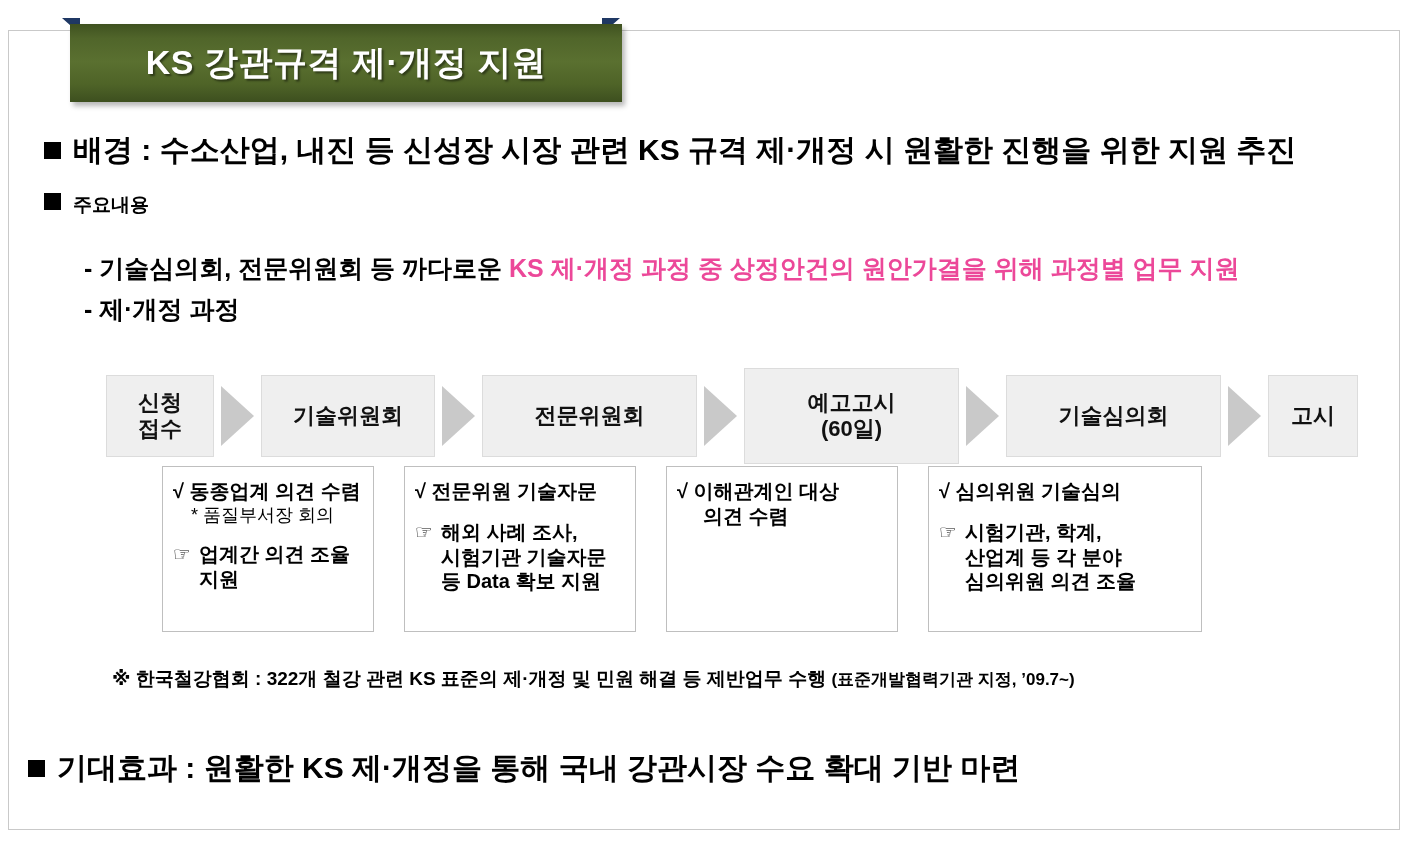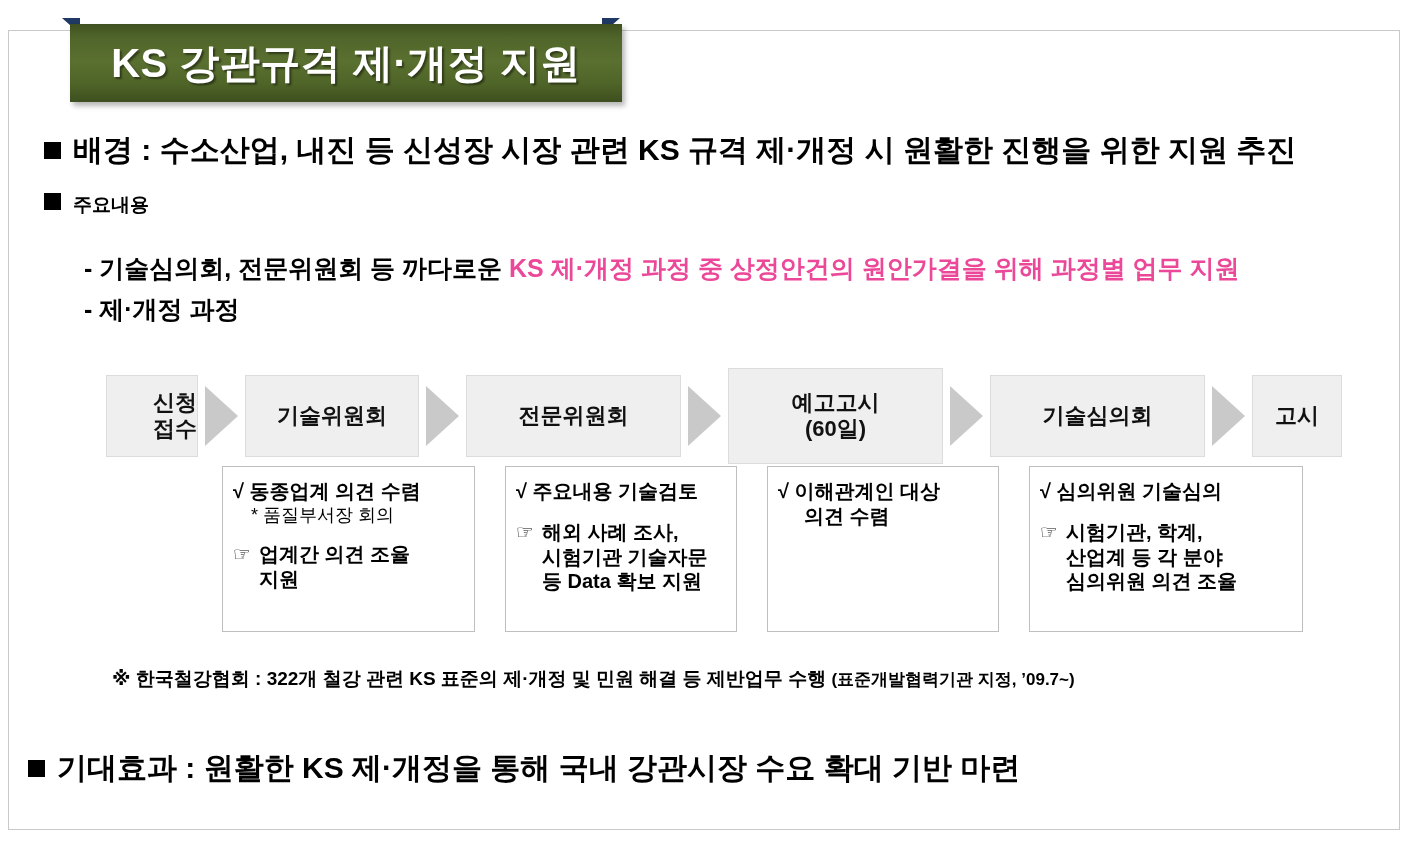--- a/index.html
+++ b/index.html
@@ -57,21 +57,21 @@
                 #5a7030 48%,
                 #4e6327 78%,
                 #3d4f1f 100%);
     box-shadow: 3px 4px 5px rgba(0,0,0,.28);
     display: flex;
     align-items: center;
     justify-content: center;
   }
   .ribbon-title {
     color: #ffffff;
-    font-size: 40px;
+    font-size: 34px;
     font-weight: bold;
     letter-spacing: .5px;
     text-shadow: 2px 2px 2px rgba(0,0,0,.45);
     white-space: nowrap;
   }
 
   
   .bullet-row {
     position: absolute;
     display: flex;
@@ -114,21 +114,21 @@
     align-items: center;
     justify-content: center;
     text-align: center;
     font-size: 22px;
     font-weight: bold;
     color: #111;
     line-height: 1.18;
     height: 82px;
     align-self: center;
   }
-  .s0 { width: 92px; justify-content: flex-end; }
+  .s0 { width: 108px; }
   .s1 { width: 174px; }
   .s2 { width: 215px; }
   .s3 { width: 215px; height: 96px; }
   .s4 { width: 215px; }
   .s5 { width: 90px; }
 
   .arrow {
     width: 33px;
     align-self: center;
     height: 60px;
@@ -157,21 +157,21 @@
   .det .note {
     font-weight: normal;
     font-size: 18px;
     padding-left: 18px;
   }
   .det .gap { height: 16px; }
   .det .indent { padding-left: 26px; }
   .det .hand { display:inline-block; width: 26px; }
 
   .det-spacer { width: 30px; flex: none; }
-  .dw1 { width: 253px; margin-left: 116px; }
+  .dw1 { width: 212px; margin-left: 56px; }
   .dw2 { width: 232px; }
   .dw3 { width: 232px; }
   .dw4 { width: 274px; }
 
   
   .footnote {
     position: absolute;
     left: 112px; top: 666px;
     font-size: 19px;
     font-weight: bold;
@@ -248,21 +248,21 @@
         <div class="line">√ 동종업계 의견 수렴</div>
         <div class="line note">* 품질부서장 회의</div>
         <div class="gap"></div>
         <div class="line"><span class="hand">☞</span><span>업계간 의견 조율</span></div>
         <div class="line indent">지원</div>
       </div>
 
       <div class="det-spacer"></div>
 
       <div class="det dw2">
-        <div class="line">√ 주요내용 기술검토</div>
+        <div class="line">√ 전문위원 기술자문</div>
         <div class="gap"></div>
         <div class="line"><span class="hand">☞</span><span>해외 사례 조사,</span></div>
         <div class="line indent">시험기관 기술자문</div>
         <div class="line indent">등 Data 확보 지원</div>
       </div>
 
       <div class="det-spacer"></div>
 
       <div class="det dw3">
         <div class="line">√ 이해관계인 대상</div>

